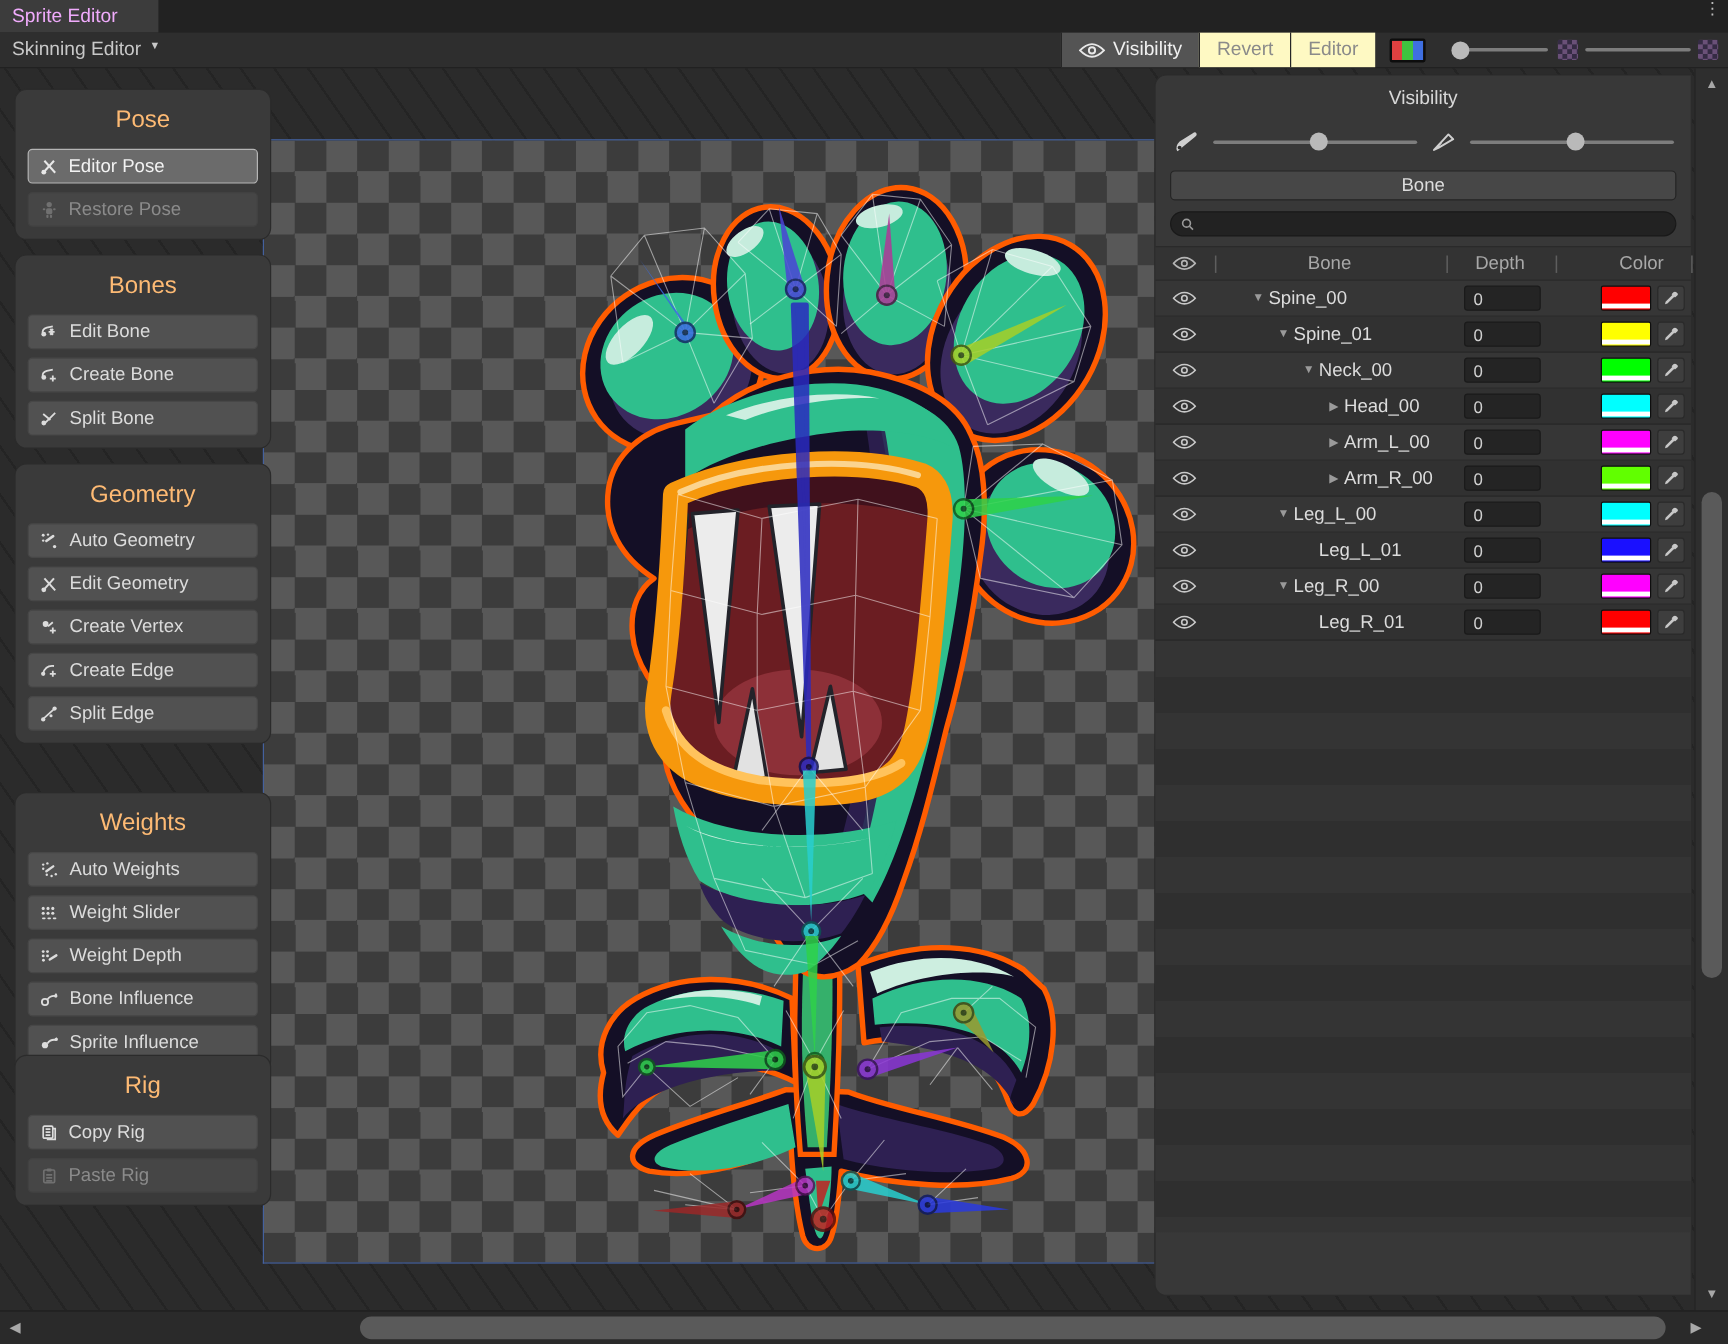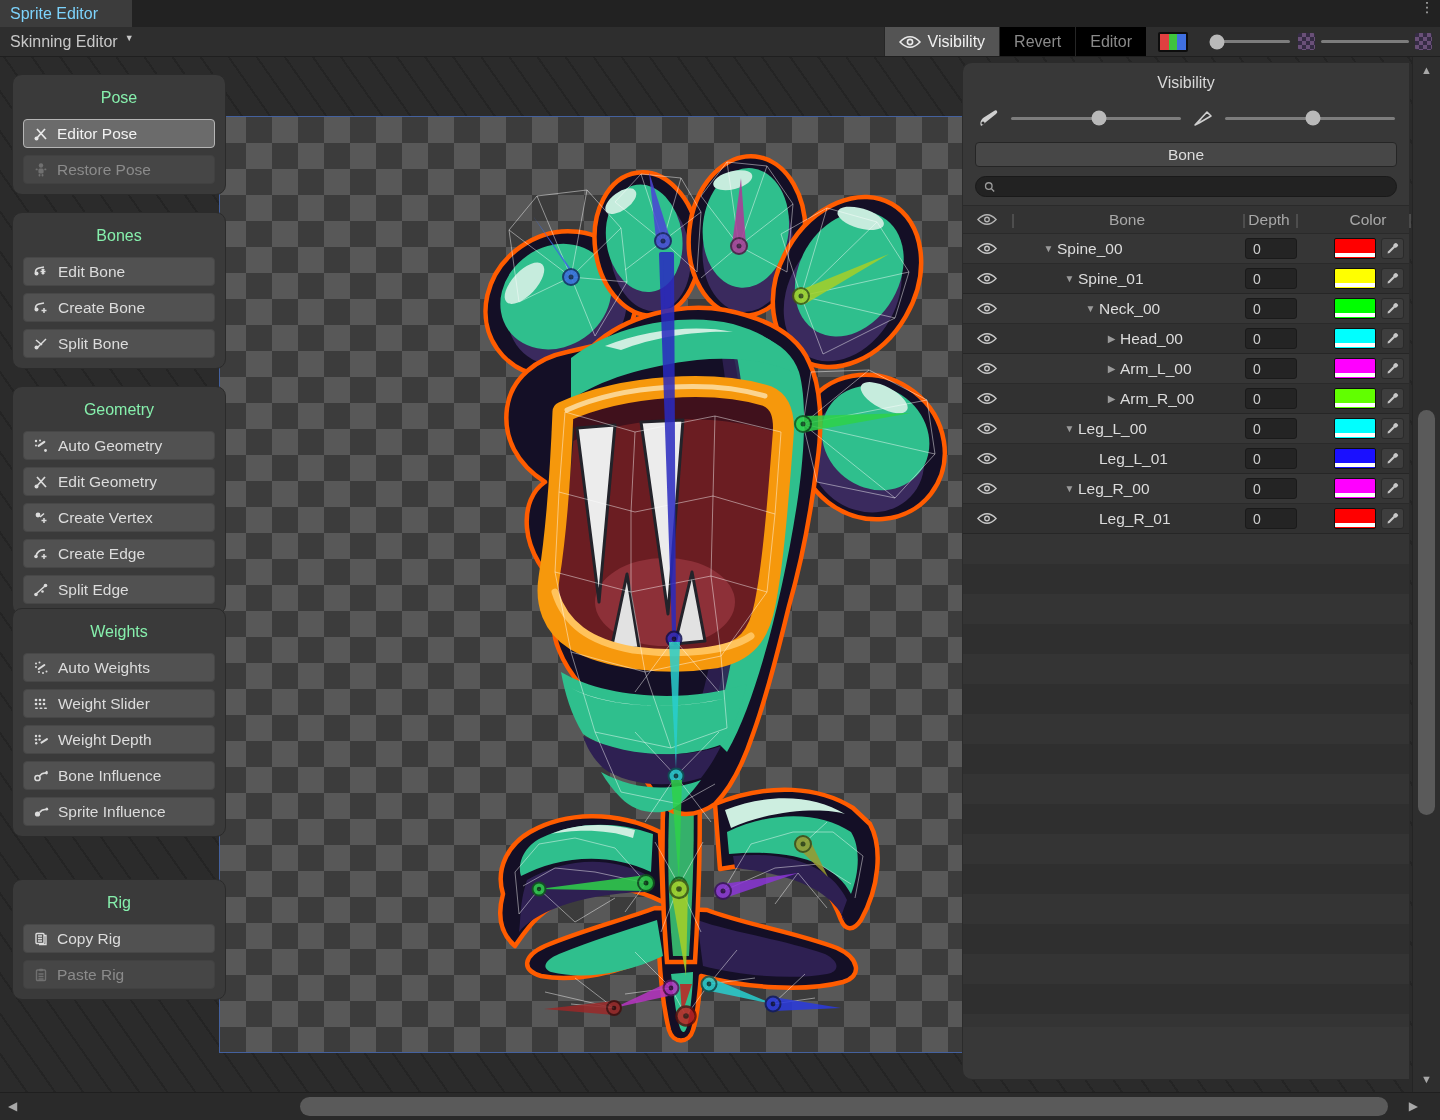--- a/index.html
+++ b/index.html
@@ -1,29 +1,29 @@
 <!DOCTYPE html>
 <html><head>
 <meta charset="utf-8">
 <style>
   * { margin:0; padding:0; box-sizing:border-box; }
   html,body { width:1440px; height:1120px; overflow:hidden; background:#262626;
     font-family:"Liberation Sans", sans-serif; -webkit-font-smoothing:antialiased; }
 
   
   #topbar { height:27px; background:#222; display:flex; align-items:stretch; position:relative; }
-  .sprite-tab { width:132px; background:#3c3c3c; color:#7dd3fc; font-size:16px;
+  .sprite-tab { width:132px; background:#3c3c3c; color:#f0abfc; font-size:16px;
     display:flex; align-items:center; padding-left:10px; }
   .kebab { position:absolute; right:14px; top:4px; color:#bbb; font-size:14px; letter-spacing:0; line-height:6px; width:6px; }
   #toolbar { height:30px; background:#2e2e2e; display:flex; align-items:center; border-bottom:1px solid #1f1f1f; }
   .skinning-dd { color:#c8c8c8; font-size:16px; padding:0 10px; display:flex; align-items:flex-start; gap:7px; }
   .skinning-dd .caret { font-size:9px; color:#c8c8c8; }
   .tb-right { margin-left:auto; display:flex; align-items:center; height:100%; }
   .seg { height:100%; display:flex; align-items:center; padding:0 14px; font-size:16px;
-    background:#000000; border-left:1px solid #262626; color:#d8d8d8; }
+    background:#fef9c3; border-left:1px solid #262626; color:#d8d8d8; }
   .seg.selected { background:#545454; color:#f0f0f0; }
   .seg.disabled { color:#8a8a8a; }
   .rgb-btn { width:30px; height:20px; margin:0 10px 0 12px; border:2px solid #0d0d0d; border-radius:2px;
     background:linear-gradient(90deg,#e04040 0 33%,#3fc43f 33% 66%,#3f6fe0 66% 100%); }
   .slider { position:relative; height:3px; background:#7d7d7d; border-radius:2px; }
   .s1 { width:78px; margin-left:14px; }
   .s2 { width:88px; margin:0 6px; }
   .knob { position:absolute; top:50%; transform:translate(-50%,-50%); width:15px; height:15px;
     border-radius:50%; background:#b9b9b9; }
   .checker-chip { width:17px; height:17px; border-radius:2px; flex:0 0 auto;
@@ -37,21 +37,21 @@
 
   
   #canvas { position:absolute; left:219px; top:59px; width:743px; height:937px;
     border-top:1px solid #44619e; border-left:1px solid #44619e; border-bottom:1px solid #44619e;
     background:repeating-conic-gradient(#3c3c3c 0% 25%, #585858 0% 50%) 0 0/52px 52px; overflow:hidden; }
   #sprite-svg { position:absolute; left:255px; top:15px; }
 
   
   .lpanel { position:absolute; left:12px; width:214px; background:#3a3a3a;
     border:1px solid #2b2b2b; border-radius:10px; padding:10px 10px 10px 10px; }
-  .lpanel h3 { text-align:center; color:#86efac; font-size:16px; font-weight:400; margin:4px 0 12px; }
+  .lpanel h3 { text-align:center; color:#fdba74; font-size:20px; font-weight:400; margin:4px 0 12px; }
   .tool-btn { display:flex; align-items:center; gap:8px; height:29px; margin-top:7px;
     background:#515151; border-radius:4px; padding:0 9px; color:#dcdcdc; font-size:15.5px;
     border:1px solid #474747; }
   .tool-btn:first-of-type { margin-top:0; }
   .tool-btn.active { background:#6b6b6b; border:1px solid #b5b5b5; color:#f2f2f2; }
   .tool-btn.disabled { background:#464646; color:#8b8b8b; border-color:#414141; }
   .tool-btn svg { flex:0 0 auto; }
   .tool-btn.disabled svg { opacity:.5; }
 
   
@@ -64,21 +64,21 @@
     color:#dcdcdc; font-size:15.5px; display:flex; align-items:center; justify-content:center; }
   .search { margin:9px 12px 8px; height:21px; background:#222; border:1px solid #191919; border-radius:11px;
     display:flex; align-items:center; padding:0 8px; gap:6px; }
   .search input { background:transparent; border:none; outline:none; color:#ccc; font-size:13px; width:100%; }
 
   .tbl-head { display:flex; align-items:center; height:29px; color:#a8a8a8; font-size:15.5px;
     border-top:1px solid #2a2a2a; border-bottom:1px solid #2a2a2a; background:#333; }
   .col-eye { width:48px; display:flex; justify-content:center; flex:0 0 auto; }
   .col-name { flex:1; display:flex; align-items:center; }
   .tbl-head .col-name { justify-content:center; }
-  .col-depth { width:52px; flex:0 0 auto; display:flex; justify-content:center; align-items:center; }
+  .col-depth { width:90px; flex:0 0 auto; display:flex; justify-content:center; align-items:center; }
   .col-color { width:80px; flex:0 0 auto; display:flex; justify-content:center; align-items:center; gap:5px;margin-left:32px; }
   .vbar { color:#5e5e5e; width:1px; align-self:stretch; display:flex; align-items:center; flex:0 0 auto; }
 
   .brow { display:flex; align-items:center; height:30px; border-bottom:1px solid rgba(0,0,0,.22); }
   .brow:nth-child(odd)  { background:#363636; }
   .brow:nth-child(even) { background:#313131; }
   .expander { width:17px; color:#9a9a9a; font-size:10px; text-align:center; flex:0 0 auto; }
   .bname { color:#dcdcdc; font-size:15.5px; }
   .depth-field { width:64px; height:21px; background:#242424; border:1px solid #1a1a1a; border-radius:3px;
     color:#cfcfcf; font-size:14px; display:flex; align-items:center; padding-left:7px; }
@@ -447,21 +447,21 @@
           <g stroke="#dcdcdc" stroke-width="1.5" fill="none">
             <path d="M13,3 L4,12"></path>
             <path d="M3,4 L9,9"></path>
             <circle cx="3.5" cy="11.5" r="2" fill="#dcdcdc" stroke="none"></circle>
           </g>
         </svg>
       <span>Split Bone</span>
     </div>
   </div>
 
-  <div class="lpanel" style="top:551px">
+  <div class="lpanel" style="top:603px">
     <h3>Weights</h3>
     <div class="tool-btn">
       <svg width="17" height="16" viewBox="0 0 17 16">
           <g fill="#dcdcdc">
             <rect x="4" y="6" width="9" height="2" rx="1" transform="rotate(-35 8.5 7)"></rect>
             <circle cx="3" cy="3.5" r="1"></circle>
             <circle cx="6.5" cy="2.5" r="1"></circle>
             <circle cx="3" cy="7" r="1"></circle>
             <circle cx="6" cy="12" r="1"></circle>
             <circle cx="10" cy="13" r="1"></circle>

